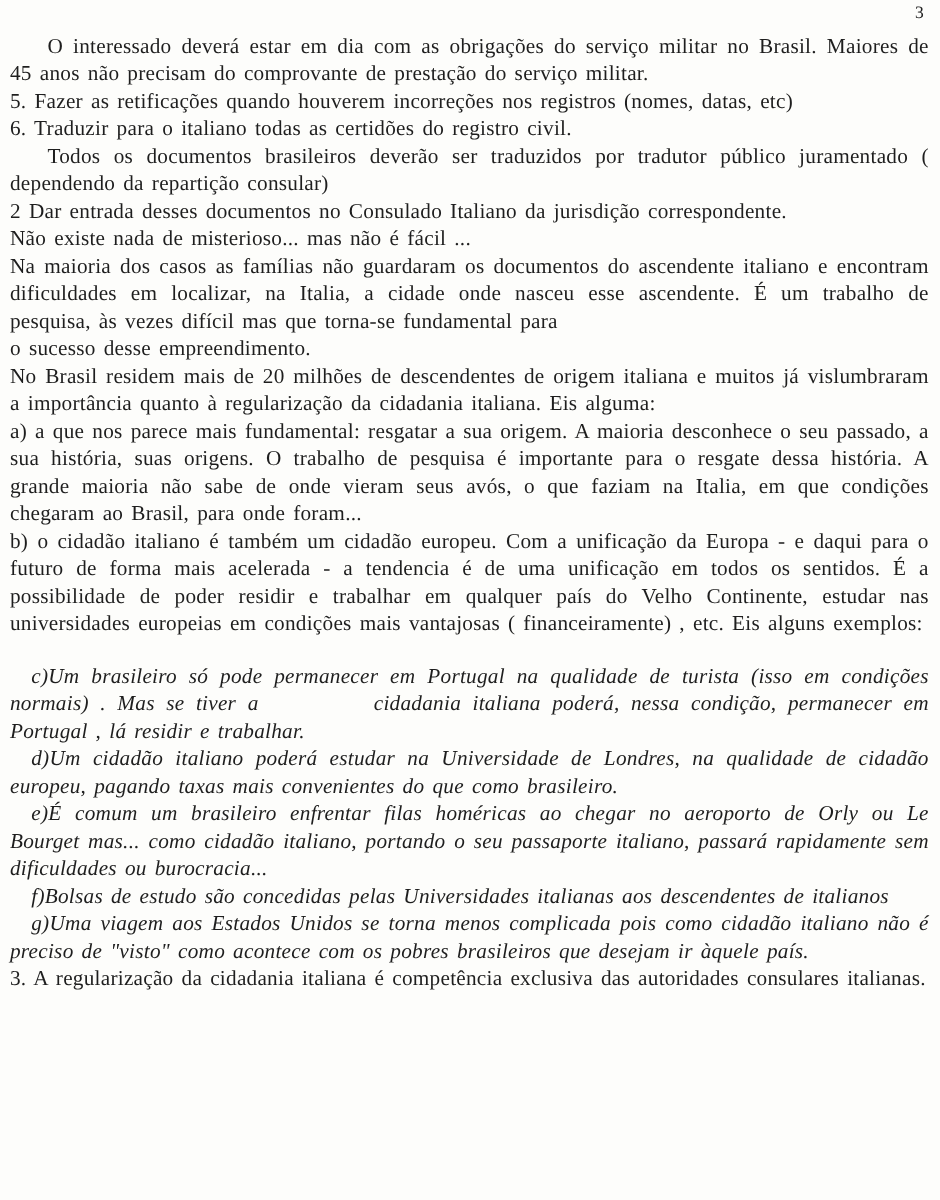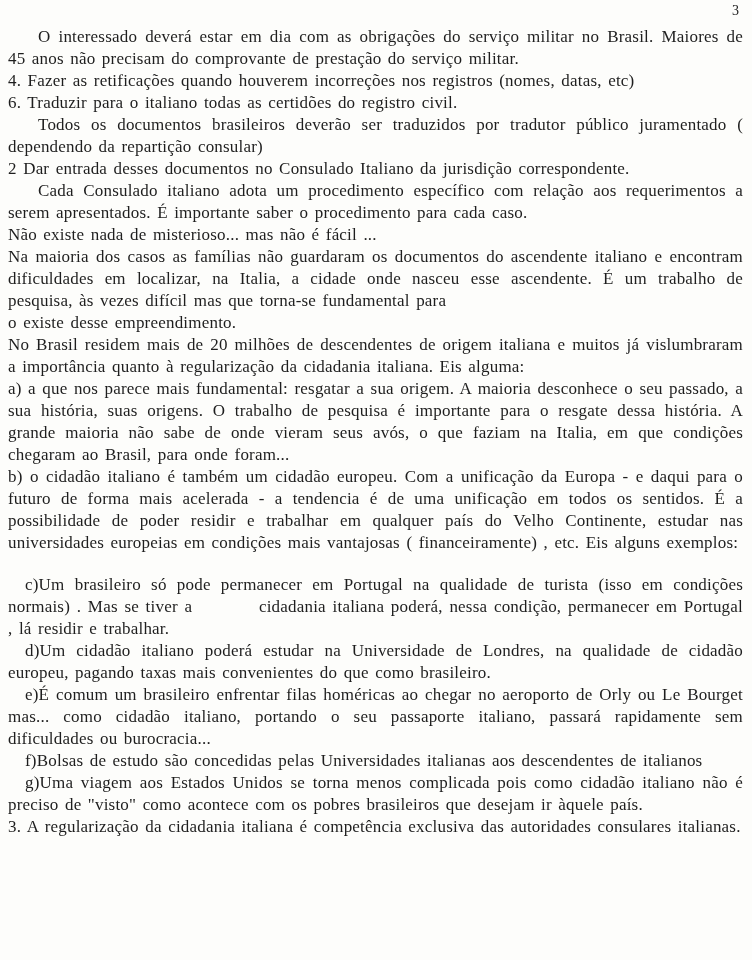--- a/index.html
+++ b/index.html
@@ -30,38 +30,37 @@
   }
   .content p {
     margin: 0;
     font-size: 17px;
     line-height: 22px;
     text-align: justify;
     letter-spacing: 0.2px;
     word-spacing: 2px;
   }
   .indent   { text-indent: 30px; }
-  .small-indent { text-indent: 17px; }
+  .small-indent { text-indent: 17px; font-style: italic; }
   .gap-before { margin-top: 20px !important; }
 </style>
 </head>
 <body>
 
 <div class="page">
   <div class="page-number">3</div>
   <div class="content">
     <p class="indent">O interessado deverá estar em dia com as obrigações do serviço militar no Brasil. Maiores de 45 anos não precisam do comprovante de prestação do serviço militar.</p>
-    <p>4. Fazer as retificações quando houverem incorreções nos registros (nomes, datas, etc)</p>
+    <p>5. Fazer as retificações quando houverem incorreções nos registros (nomes, datas, etc)</p>
     <p>6. Traduzir para o italiano todas as certidões do registro civil.</p>
     <p class="indent">Todos os documentos brasileiros deverão ser traduzidos por tradutor público juramentado ( dependendo da repartição consular)</p>
     <p>2 Dar entrada desses documentos no Consulado Italiano da jurisdição correspondente.</p>
-    <p class="indent">Cada Consulado italiano adota um procedimento específico com relação aos requerimentos a serem apresentados. É importante saber o procedimento para cada caso.</p>
     <p>Não existe nada de misterioso... mas não é fácil ...</p>
     <p>Na maioria dos casos as famílias não guardaram os documentos do ascendente italiano e encontram dificuldades em localizar, na Italia, a cidade onde nasceu esse ascendente. É um trabalho de pesquisa, às vezes difícil mas que torna-se fundamental para</p>
-    <p>o existe desse empreendimento.</p>
+    <p>o sucesso desse empreendimento.</p>
     <p>No Brasil residem mais de 20 milhões de descendentes de origem italiana e muitos já vislumbraram a importância quanto à regularização da cidadania italiana. Eis alguma:</p>
     <p>a) a que nos parece mais fundamental: resgatar a sua origem. A maioria desconhece o seu passado, a sua história, suas origens. O trabalho de pesquisa é importante para o resgate dessa história. A grande maioria não sabe de onde vieram seus avós, o que faziam na Italia, em que condições chegaram ao Brasil, para onde foram...</p>
     <p>b) o cidadão italiano é também um cidadão europeu. Com a unificação da Europa - e daqui para o futuro de forma mais acelerada - a tendencia é de uma unificação em todos os sentidos. É a possibilidade de poder residir e trabalhar em qualquer país do Velho Continente, estudar nas universidades europeias em condições mais vantajosas ( financeiramente) , etc. Eis alguns exemplos:</p>
     <p class="small-indent gap-before">c)Um brasileiro só pode permanecer em Portugal na qualidade de turista (isso em condições normais) . Mas se tiver a &nbsp;&nbsp;&nbsp;&nbsp;&nbsp;&nbsp;&nbsp;&nbsp; cidadania italiana poderá, nessa condição, permanecer em Portugal , lá residir e trabalhar.</p>
     <p class="small-indent">d)Um cidadão italiano poderá estudar na Universidade de Londres, na qualidade de cidadão europeu, pagando taxas mais convenientes do que como brasileiro.</p>
     <p class="small-indent">e)É comum um brasileiro enfrentar filas homéricas ao chegar no aeroporto de Orly ou Le Bourget mas... como cidadão italiano, portando o seu passaporte italiano, passará rapidamente sem dificuldades ou burocracia...</p>
     <p class="small-indent">f)Bolsas de estudo são concedidas pelas Universidades italianas aos descendentes de italianos</p>
     <p class="small-indent">g)Uma viagem aos Estados Unidos se torna menos complicada pois como cidadão italiano não é preciso de "visto" como acontece com os pobres brasileiros que desejam ir àquele país.</p>
     <p>3. A regularização da cidadania italiana é competência exclusiva das autoridades consulares italianas.</p>
   </div>

